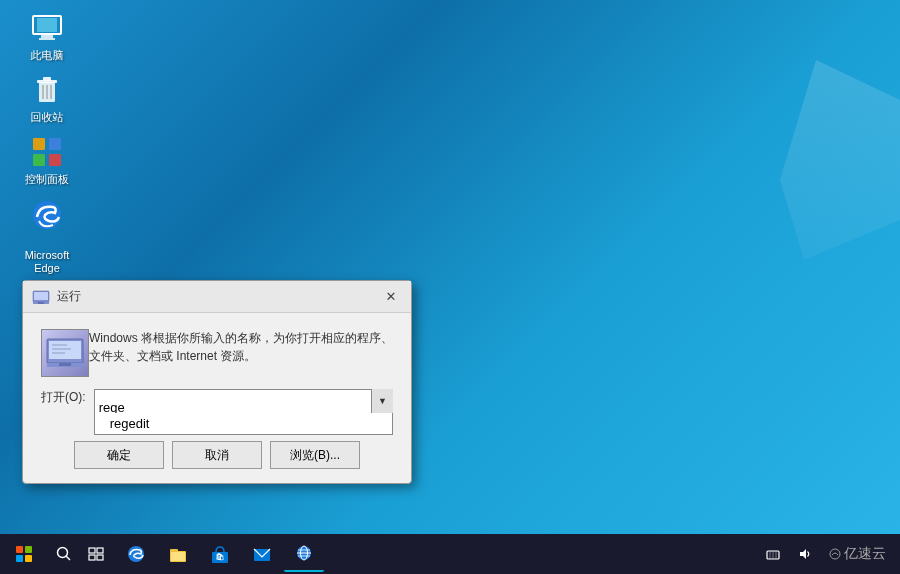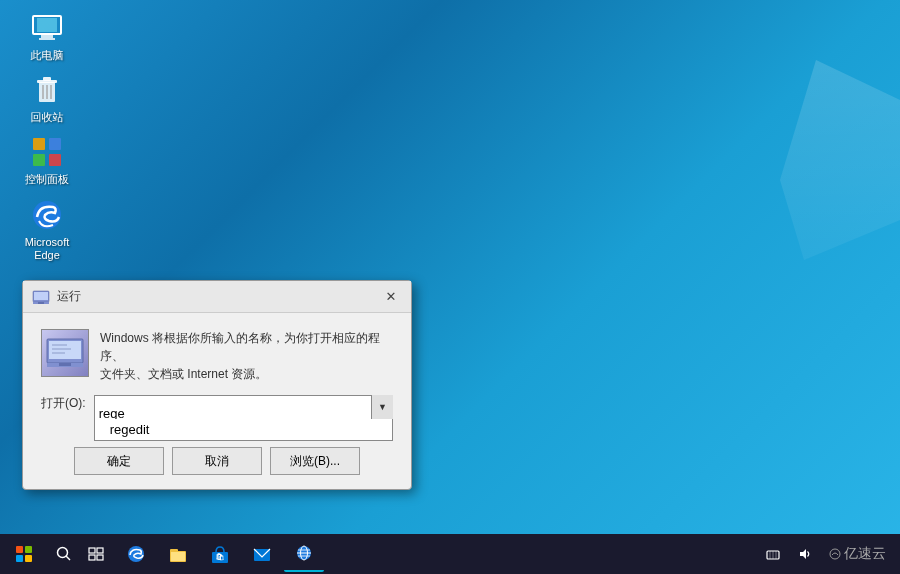--- a/index.html
+++ b/index.html
@@ -200,21 +200,21 @@
       align-items: center;
       justify-content: center;
       cursor: pointer;
       font-size: 13px;
       color: #444;
     }
 
     .dialog-body {
       padding: 16px 18px 12px 18px;
       display: flex;
-      gap: 11px;
+      gap: 0;
     }
 
     .dialog-run-icon {
       width: 48px;
       height: 48px;
       flex-shrink: 0;
       display: flex;
       align-items: center;
       justify-content: center;
       background: linear-gradient(135deg, #c8c8f0, #8080c0);
@@ -371,21 +371,21 @@
     </div>
 
     <div class="desktop-icon">
       <div class="icon-img">
         <svg width="36" height="36" viewBox="0 0 36 36">
           <circle cx="18" cy="18" r="14" fill="#1e7be0"></circle>
           <path d="M8 20 Q10 8 24 10 Q28 11 26 16 Q20 14 16 18 Q14 22 20 24 Q28 26 30 20" fill="none" stroke="white" stroke-width="2.5"></path>
           <path d="M10 24 Q14 32 24 28" fill="none" stroke="white" stroke-width="2"></path>
         </svg>
       </div>
-      <span class="icon-label" style="white-space:pre-line; text-align:center;">Microsoft
+      <span class="icon-label" style="white-space:pre-line; text-align:center;margin-top:13px;">Microsoft
 Edge</span>
     </div>
   </div>
 
   <div class="run-dialog">
 
     <div class="dialog-titlebar">
       <div class="dialog-titlebar-icon">
         <svg width="18" height="18" viewBox="0 0 18 18">
           <rect x="1" y="3" width="16" height="11" rx="1" fill="#8090d0" stroke="#5060a0" stroke-width="0.5"></rect>

